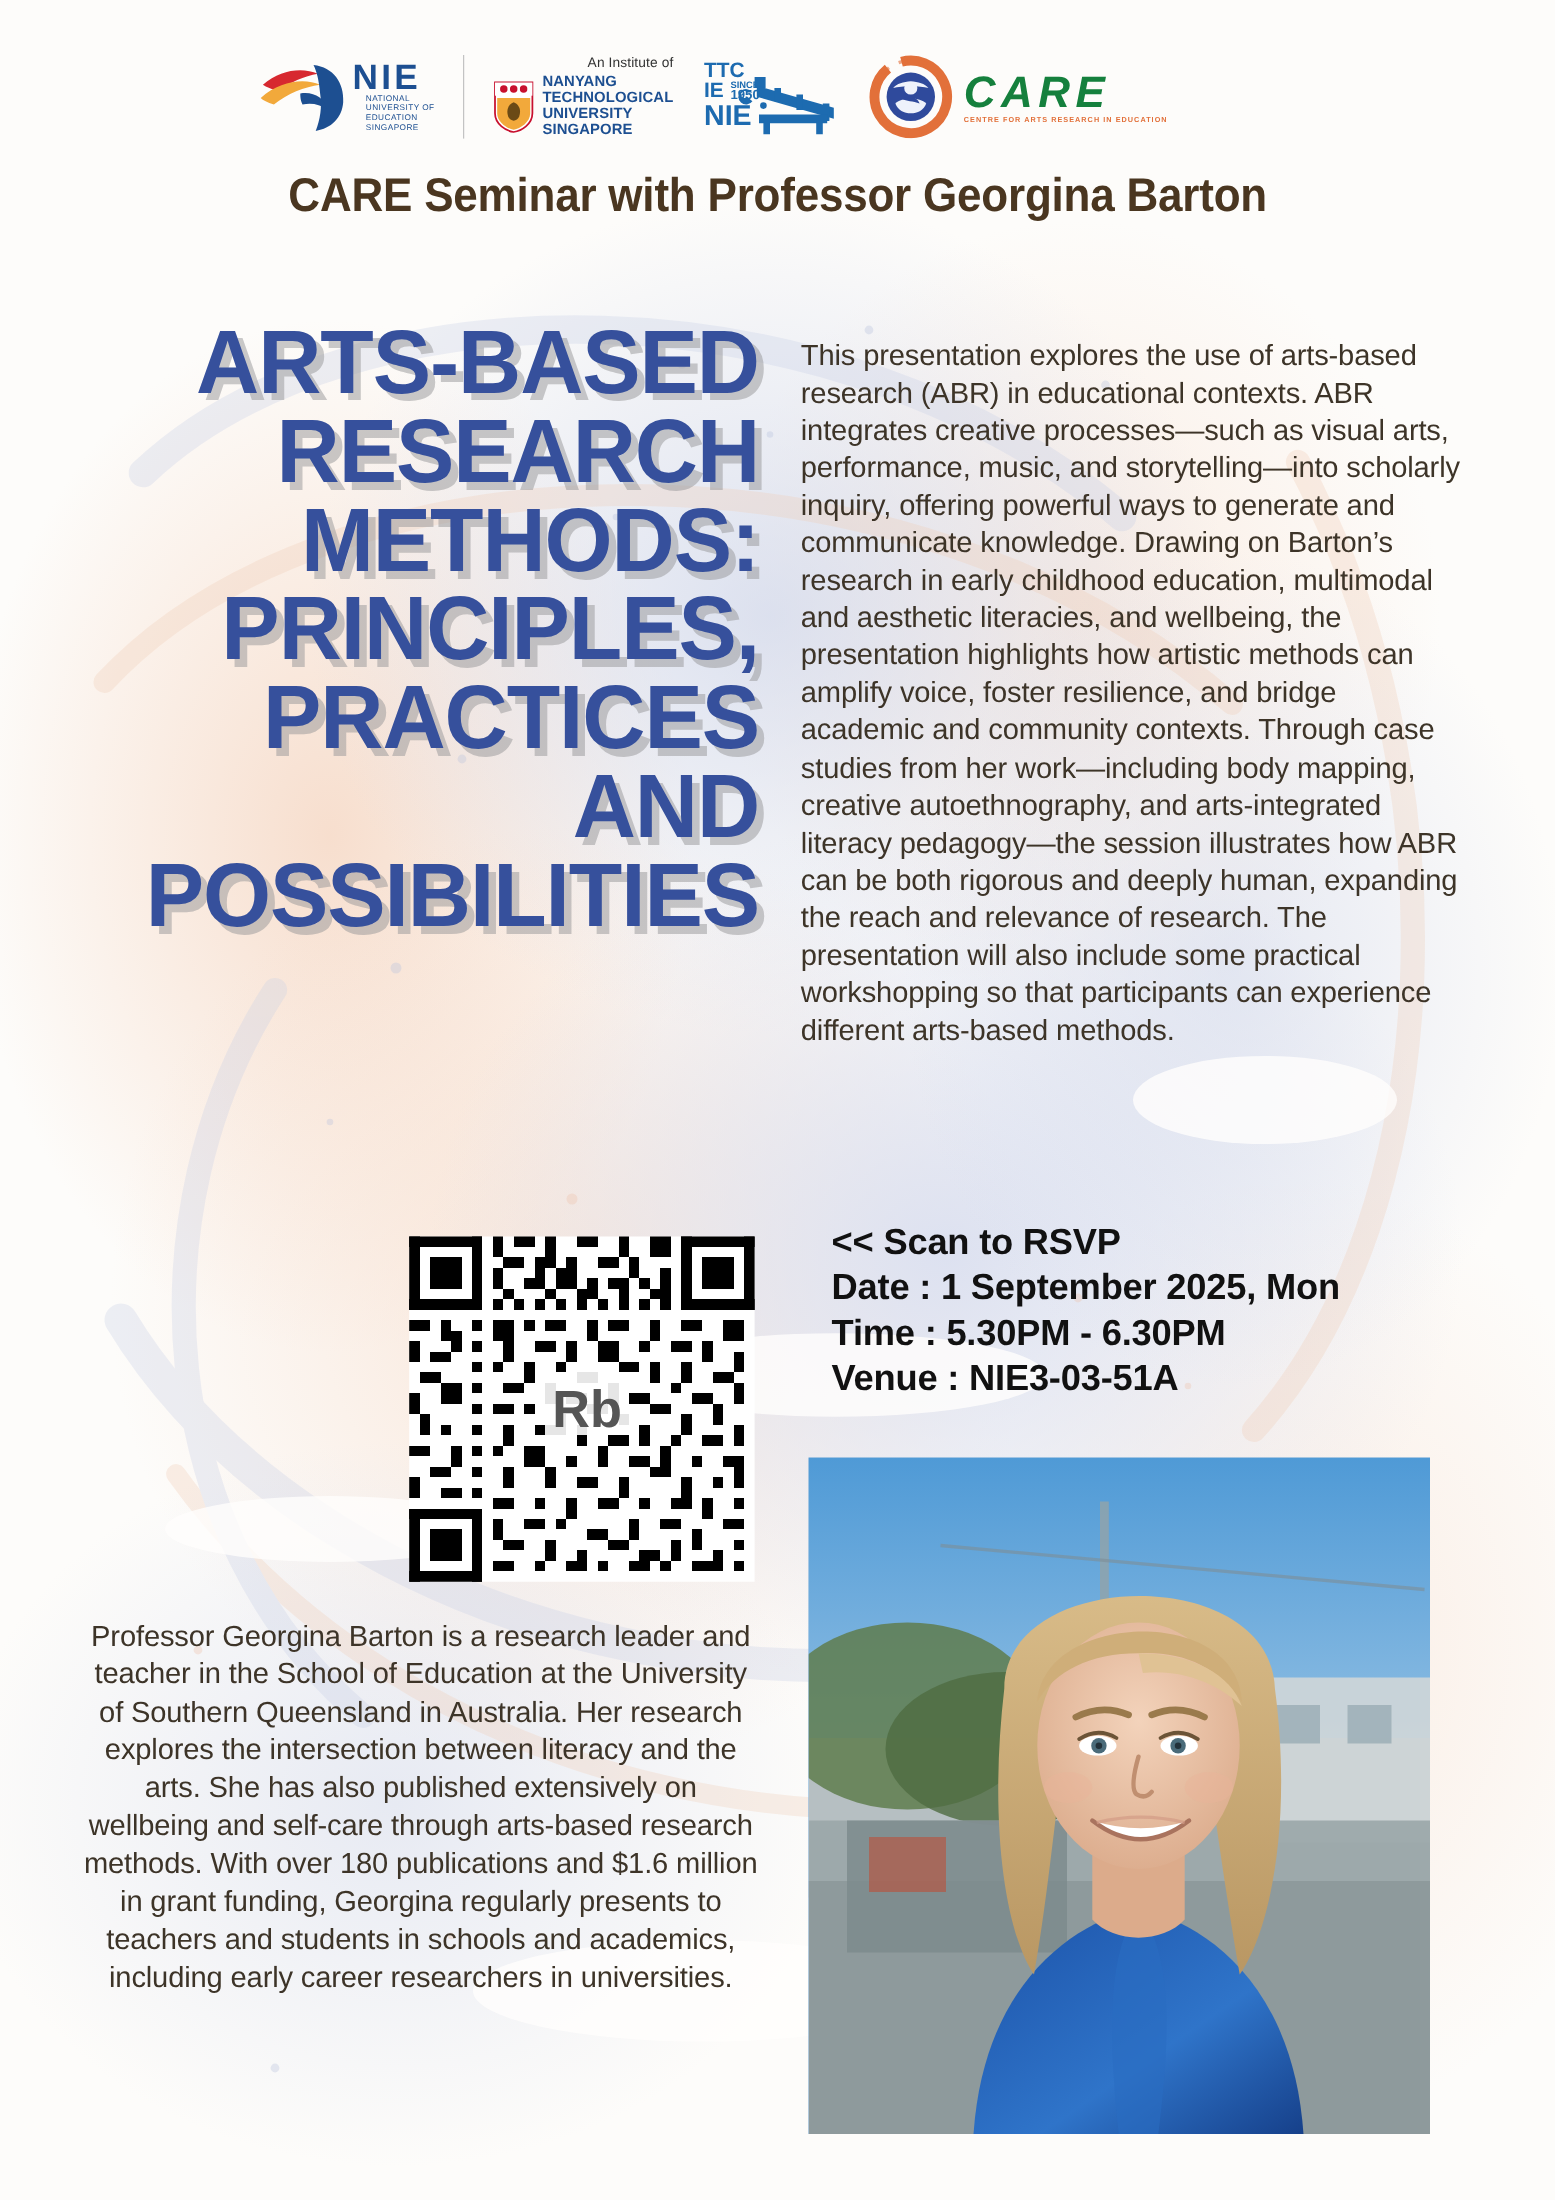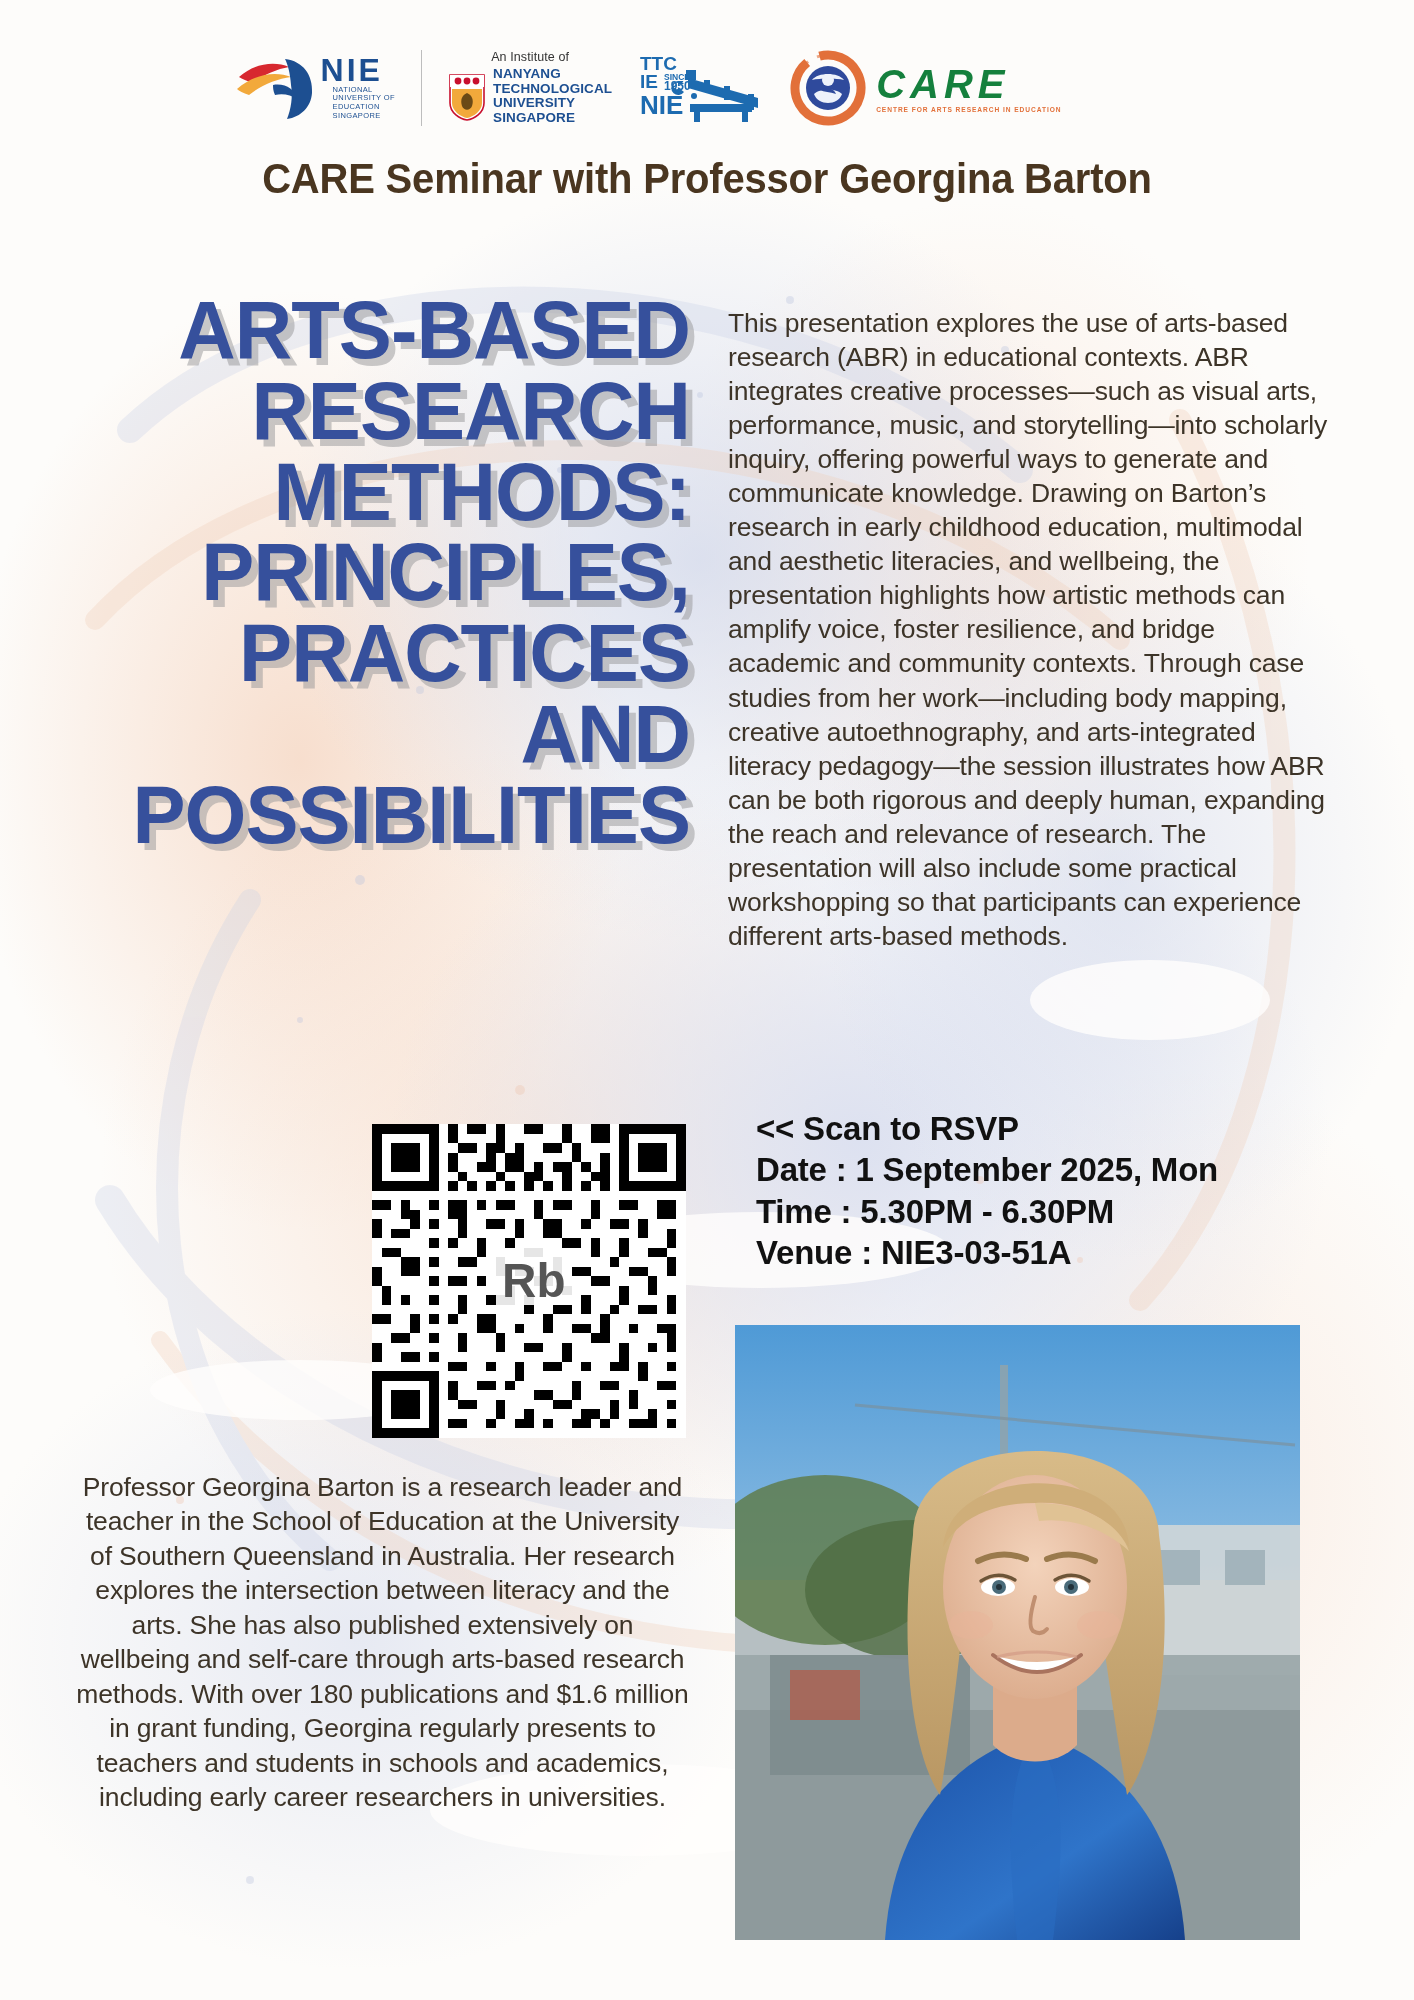--- a/index.html
+++ b/index.html
@@ -22,21 +22,21 @@
     position:absolute;left:0;top:38px;width:1294px;height:100px;
     display:flex;align-items:center;justify-content:center;gap:26px;
     z-index:6;
   }
   .logo-nie{display:flex;align-items:flex-end;gap:4px;}
   .nie-mark{width:84px;height:66px;}
   .nie-word{display:flex;flex-direction:column;align-items:flex-start;}
   .nie-big{font-family:"Liberation Sans",sans-serif;font-weight:700;font-size:32px;letter-spacing:3px;color:#1d4f91;line-height:.95;}
   .nie-sub{font-size:7.5px;letter-spacing:.4px;color:#1d4f91;line-height:1.18;font-weight:400;text-align:left;margin-left:12px;}
   .divider{width:1px;height:76px;background:#bdbdbd;}
-  .logo-ntu{display:flex;flex-direction:column;align-items:center;gap:3px;}
+  .logo-ntu{display:flex;flex-direction:column;align-items:flex-end;gap:3px;}
   .aninst{font-size:12.5px;color:#333;letter-spacing:.1px;}
   .ntu-row{display:flex;align-items:center;gap:7px;}
   .ntu-crest{width:38px;height:48px;}
   .ntu-words{line-height:1.06;}
   .ntu-words div{font-weight:700;font-size:13.5px;color:#1d4f91;letter-spacing:.1px;}
   .ntu-sing{font-weight:700;font-size:9.5px;color:#c8102e;letter-spacing:1.6px;margin-top:1px;}
   .logo-ttc{width:126px;height:72px;}
   .logo-care{display:flex;align-items:center;gap:10px;}
   .care-mark{width:76px;height:76px;}
   .care-txt{display:flex;flex-direction:column;}

